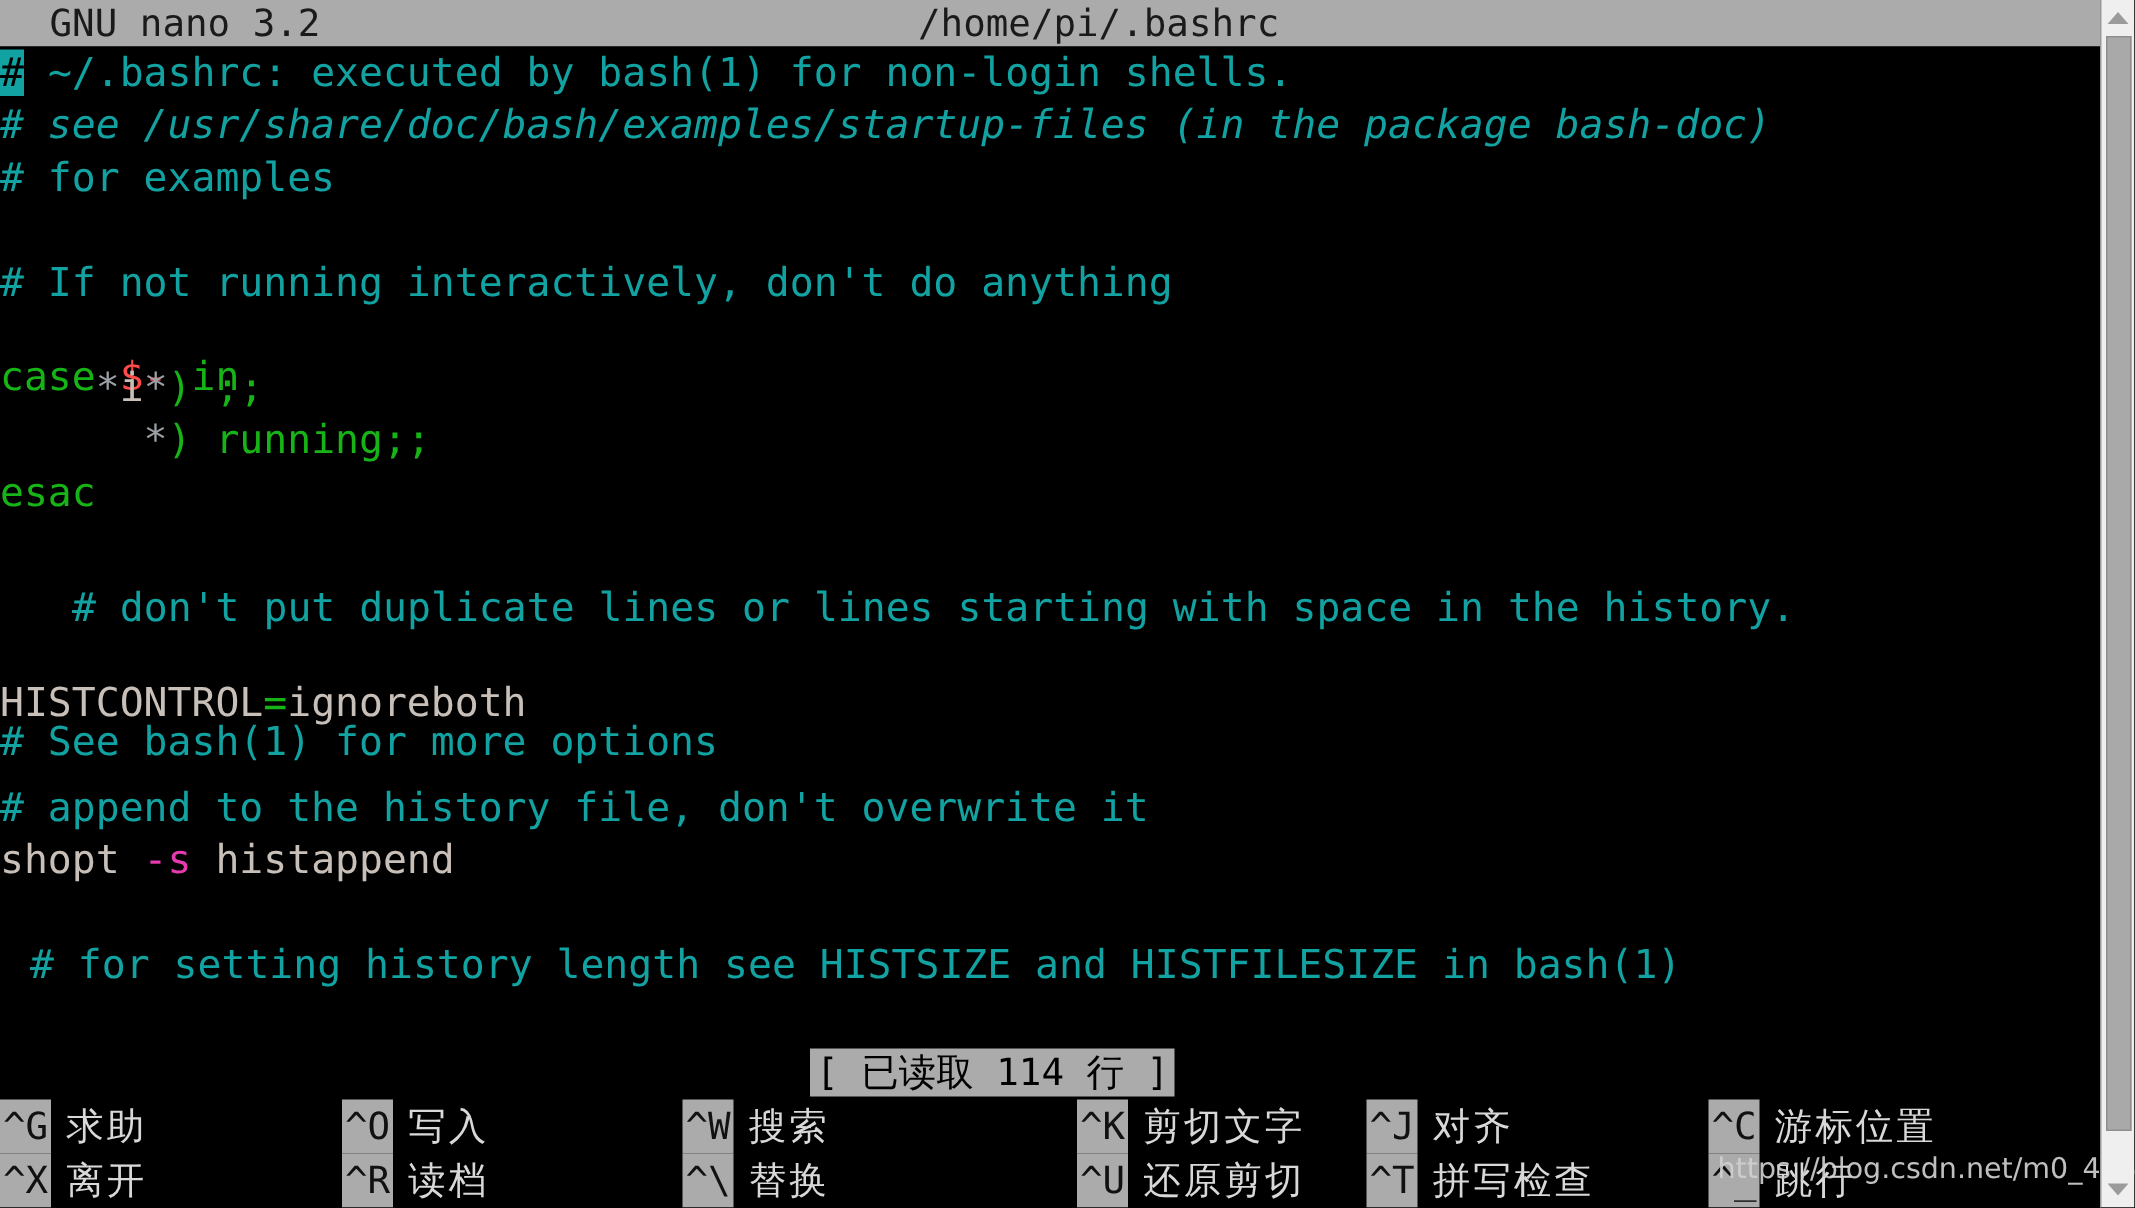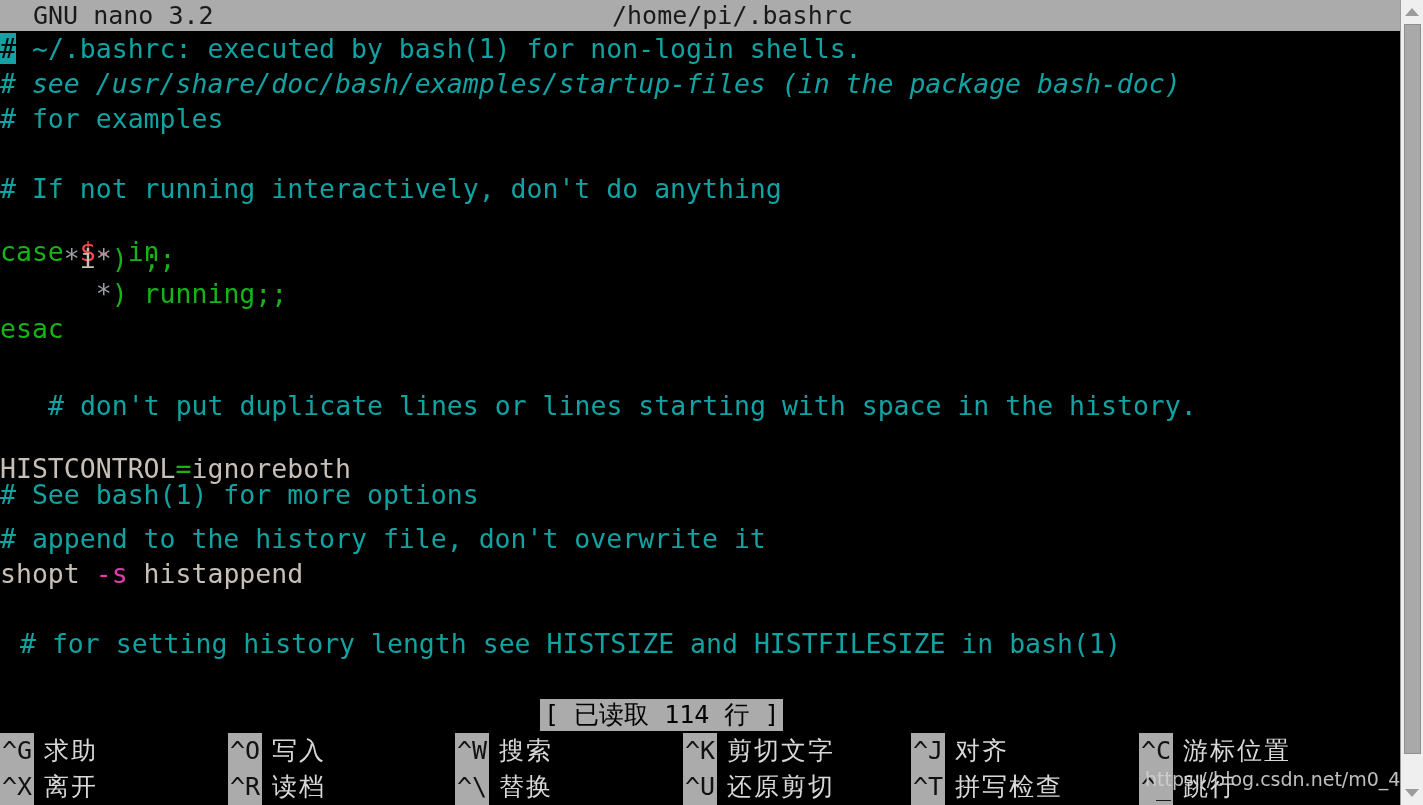--- a/index.html
+++ b/index.html
@@ -222,21 +222,21 @@
         <div class="help-entry"><span class="help-key">^X</span><span class="help-desc">离开</span></div>
       </div>
       <div class="help-col" style="left: 228px;">
         <div class="help-entry"><span class="help-key">^O</span><span class="help-desc">写入</span></div>
         <div class="help-entry"><span class="help-key">^R</span><span class="help-desc">读档</span></div>
       </div>
       <div class="help-col" style="left: 455px;">
         <div class="help-entry"><span class="help-key">^W</span><span class="help-desc">搜索</span></div>
         <div class="help-entry"><span class="help-key">^\</span><span class="help-desc">替换</span></div>
       </div>
-      <div class="help-col" style="left: 683px;">
+      <div class="help-col" style="left: 718px;">
         <div class="help-entry"><span class="help-key">^K</span><span class="help-desc">剪切文字</span></div>
         <div class="help-entry"><span class="help-key">^U</span><span class="help-desc">还原剪切</span></div>
       </div>
       <div class="help-col" style="left: 911px;">
         <div class="help-entry"><span class="help-key">^J</span><span class="help-desc">对齐</span></div>
         <div class="help-entry"><span class="help-key">^T</span><span class="help-desc">拼写检查</span></div>
       </div>
       <div class="help-col" style="left: 1139px;">
         <div class="help-entry"><span class="help-key">^C</span><span class="help-desc">游标位置</span></div>
         <div class="help-entry"><span class="help-key">^_</span><span class="help-desc">跳行</span></div>

